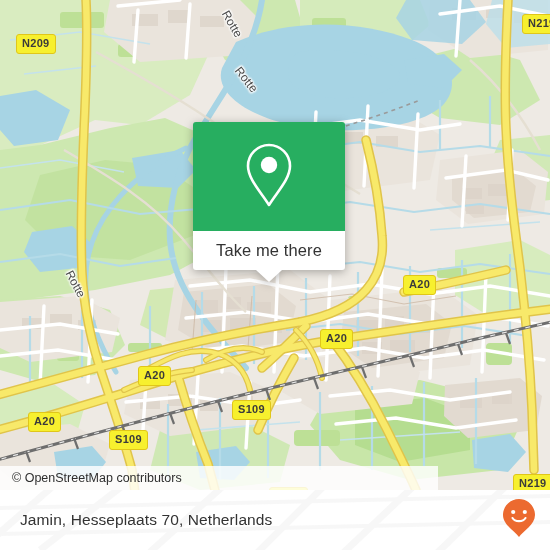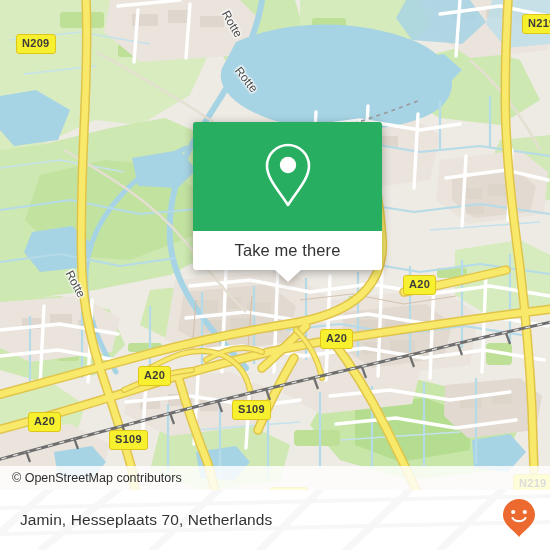--- a/index.html
+++ b/index.html
@@ -51,21 +51,21 @@
     text-shadow:
       1px 0 2px #ffffff, -1px 0 2px #ffffff,
       0 1px 2px #ffffff, 0 -1px 2px #ffffff,
       1px 1px 2px #ffffff, -1px -1px 2px #ffffff;
   }
 
   
   #popup {
     position: absolute;
     left: 193px; top: 122px;
-    width: 189px;
+    width: 152px;
     filter: drop-shadow(0 2px 5px rgba(0,0,0,.30));
   }
   #popup-head {
     background: #27ae60;
     height: 109px;
     border-radius: 3px 3px 0 0;
     display: flex;
     align-items: center;
     justify-content: center;
   }
@@ -91,21 +91,21 @@
     width: 0; height: 0;
     border-left: 13px solid transparent;
     border-right: 13px solid transparent;
     border-top: 12px solid #ffffff;
   }
 
   
   #attribution {
     position: absolute;
     left: 0; top: 466px;
-    width: 550px; height: 24px;
+    width: 438px; height: 24px;
     background: rgba(255,255,255,.82);
     display: flex;
     align-items: center;
     padding-left: 12px;
     font-size: 12.5px;
     color: #2e2e2e;
     z-index: 6;
   }
 
   

